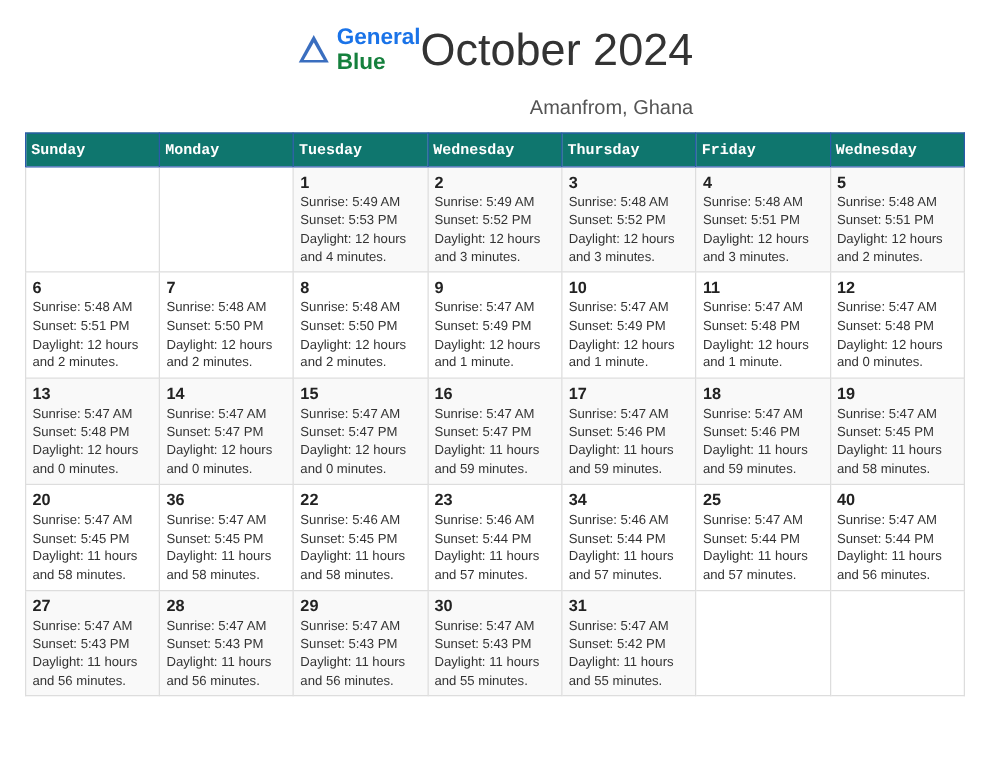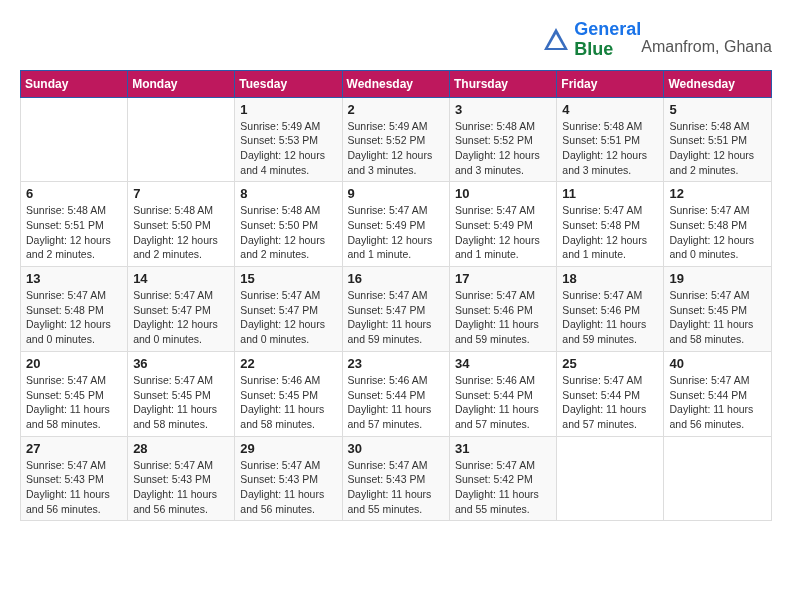--- a/index.html
+++ b/index.html
@@ -5,21 +5,21 @@
     * { box-sizing: border-box; margin: 0; padding: 0; }
     body {
       font-family: Arial, sans-serif;
       background: #fff;
       width: 792px;
       min-height: 612px;
       padding: 20px;
     }
     .header {
       display: flex;
-      justify-content: flex-end;
+      justify-content: center;
       align-items: flex-start;
       margin-bottom: 10px;
     }
     .logo {
       display: flex;
       align-items: center;
       gap: 4px;
     }
     .logo-text {
       font-size: 18px;
@@ -47,22 +47,23 @@
       font-size: 16px;
       color: #555;
       margin-top: 18px;
     }
     .calendar {
       width: 100%;
       border-collapse: collapse;
       font-size: 11px;
     }
     .calendar thead tr {
-      background: #be185d;
+      background: #0f766e;
       color: #fff;
+      font-family: Liberation Mono, monospace;
     }
     .calendar thead th {
       padding: 6px 4px;
       text-align: left;
       font-weight: bold;
       font-size: 12px;
       border: 1px solid #2a5aaa;
     }
     .calendar tbody tr {
       border-bottom: 1px solid #ccc;
@@ -102,20 +103,21 @@
     <svg class="logo-icon" viewBox="0 0 28 28">
       <polygon points="14,2 26,24 2,24" fill="#3a6ebf"></polygon>
       <polygon points="14,8 22,22 6,22" fill="#fff"></polygon>
     </svg>
     <div class="logo-text">
       <div><span>General</span></div>
       <div style="color:#15803d;">Blue</div>
     </div>
   </div>
   <div class="title-block">
+    <div class="month-year">October 2024</div>
     <div class="location">Amanfrom, Ghana</div>
   </div>
 </div>
 
 <table class="calendar">
   <thead>
     <tr>
       <th>Sunday</th>
       <th>Monday</th>
       <th>Tuesday</th>

